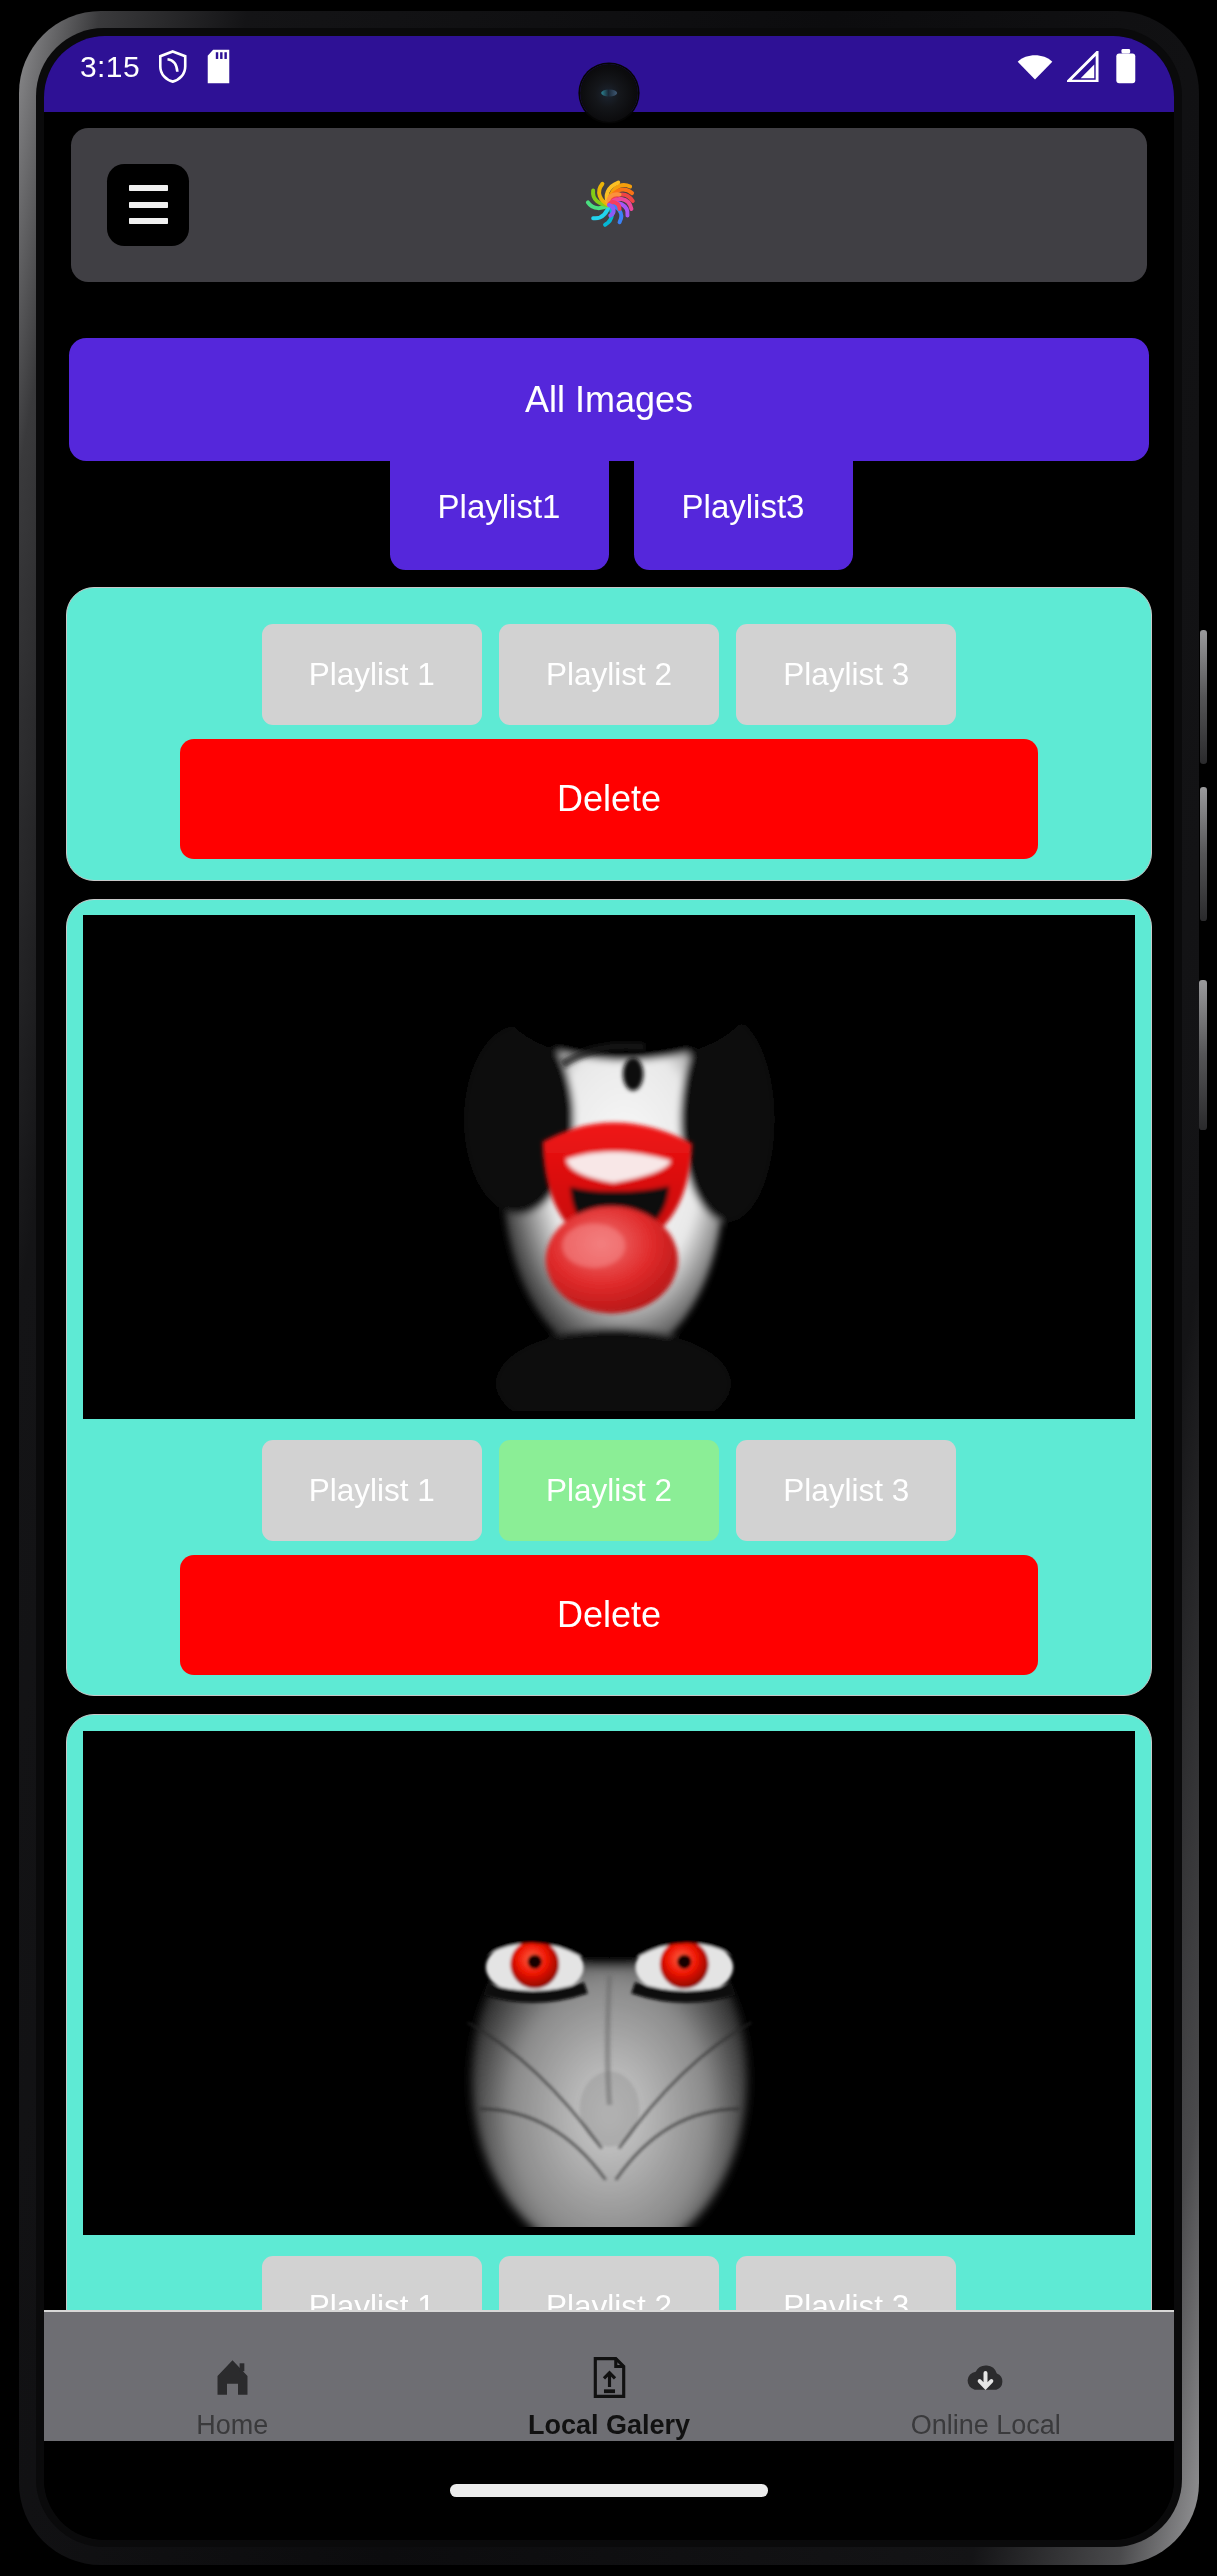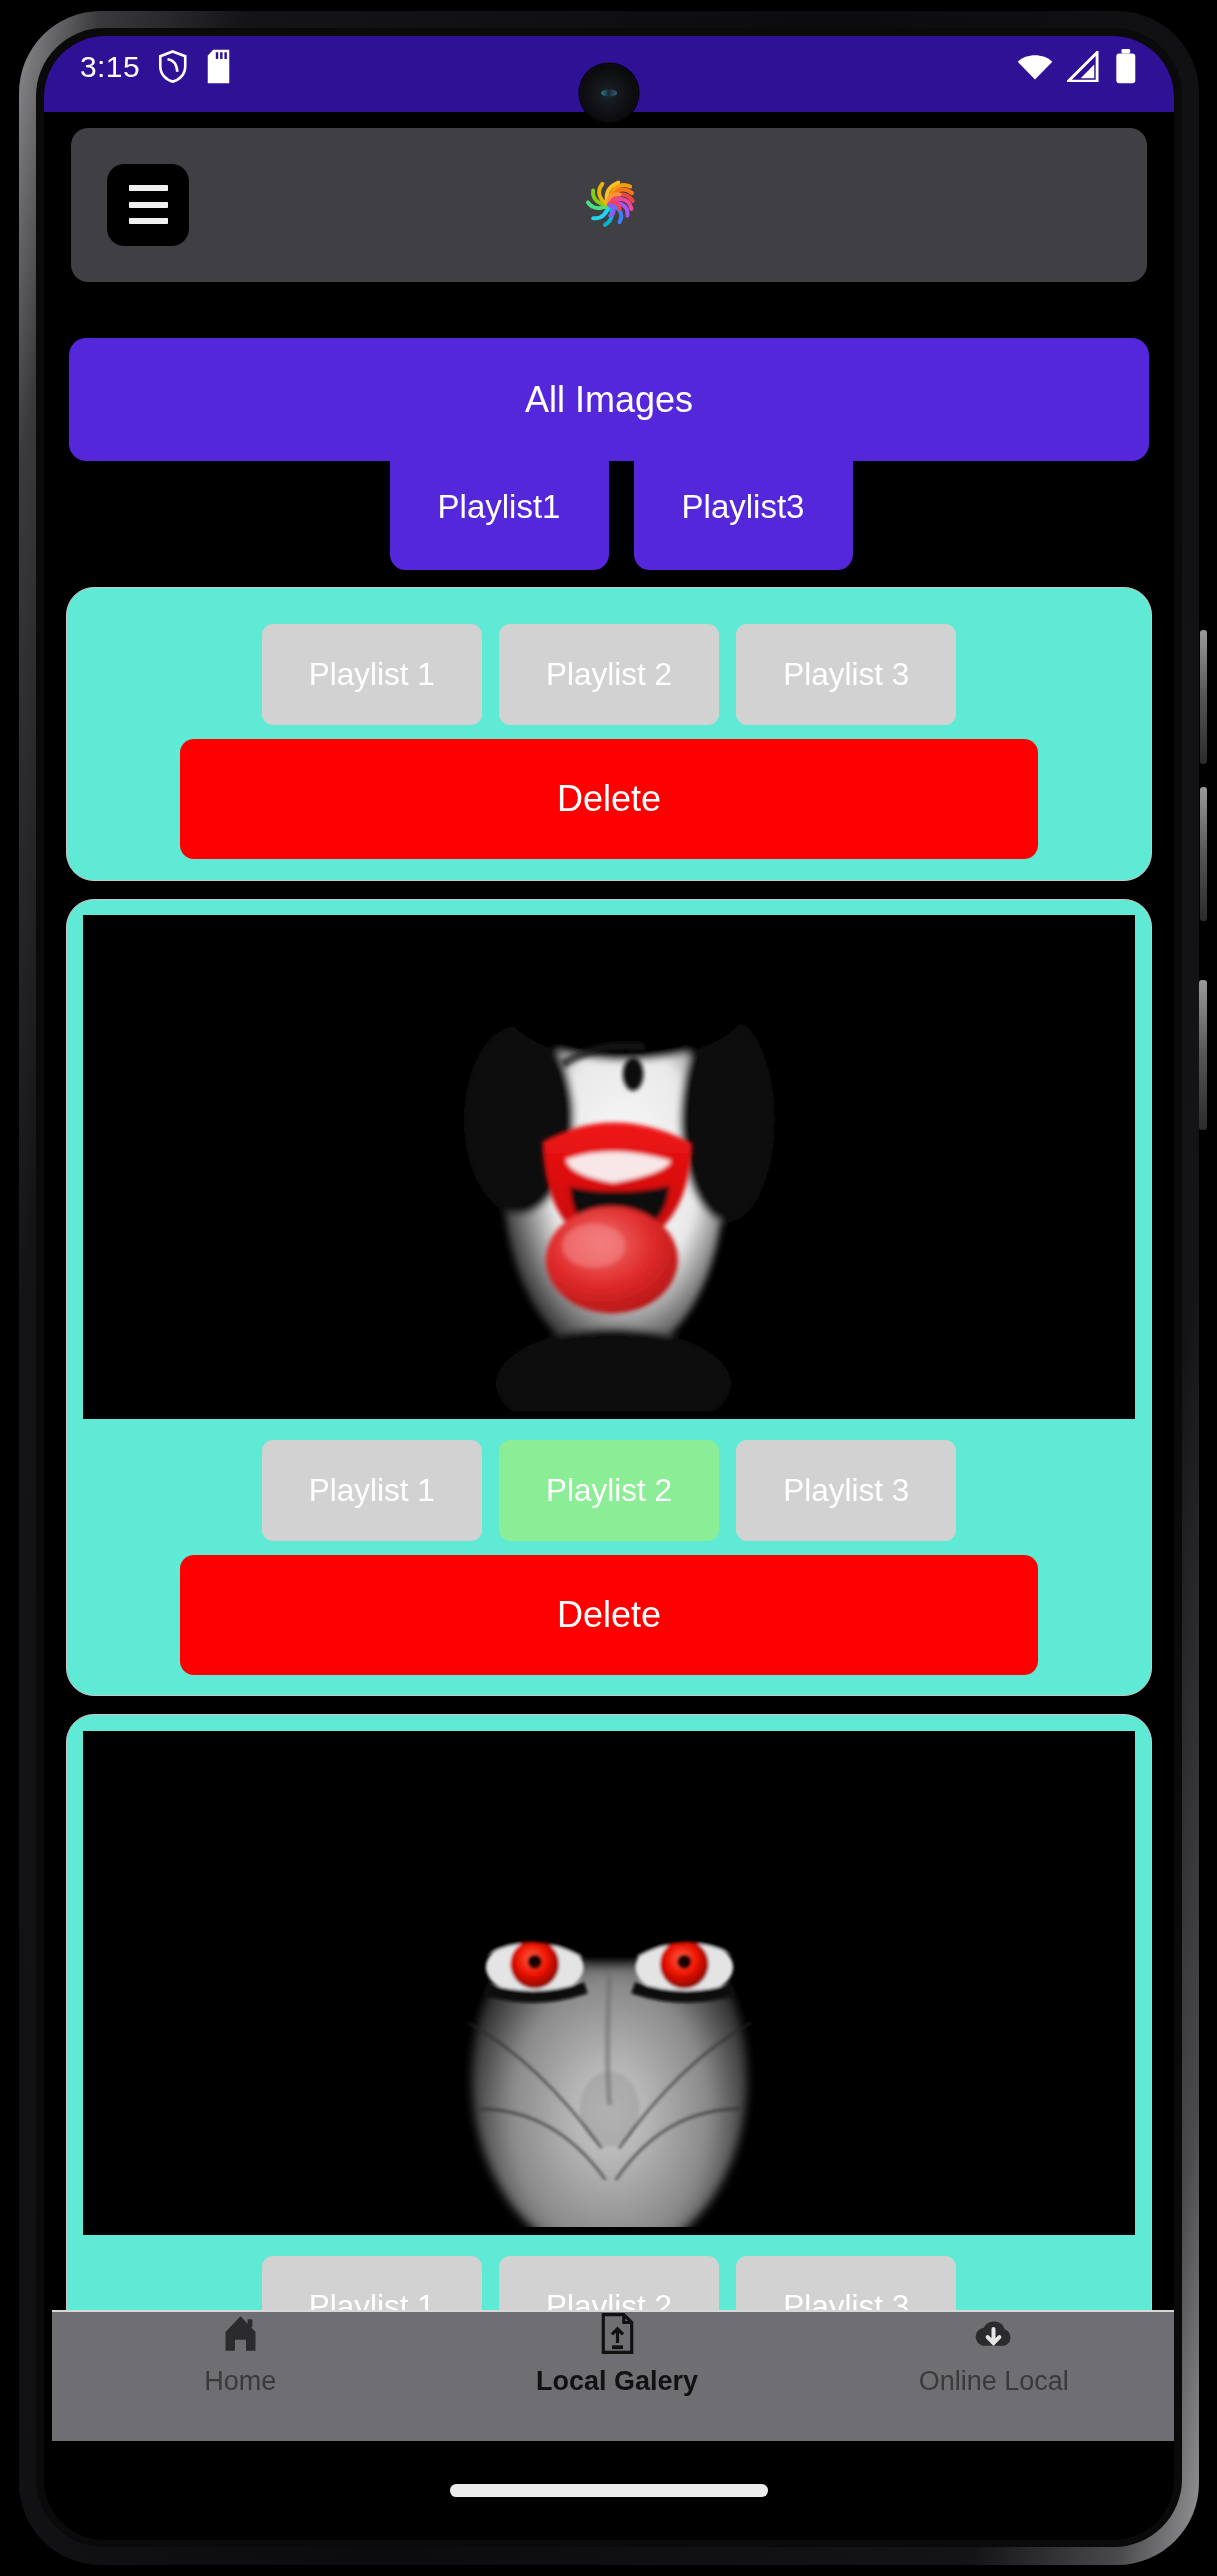--- a/index.html
+++ b/index.html
@@ -157,24 +157,24 @@
   .delete-btn{
     margin:14px auto 0 auto;
     width:calc(100% - 194px);
     height:120px; background:#FF0000; border-radius:14px;
     display:flex; align-items:center; justify-content:center;
     color:#fff; font-size:36px; cursor:pointer;
   }
 
   
   #bottom-nav{
-    position:absolute; left:8px; bottom:99px; width:100%;
+    position:absolute; left:0; bottom:99px; width:100%;
     height:131px; background:#6E6E73;
     border-top:2.4px solid #d8d8d8;
-    display:flex; align-items:flex-start;
+    display:flex; align-items:flex-end;
     z-index:6;
   }
   .nav-item{
     flex:1; display:flex; flex-direction:column;
     align-items:center; justify-content:center; gap:11px;
     cursor:pointer;
   }
   .nav-label{ font-size:27px; color:#3a3a3c; }
   .nav-item.active .nav-label{ color:#111; font-weight:bold; }
   .nav-icon{ width:43px; height:43px; display:flex; align-items:center; justify-content:center; }

